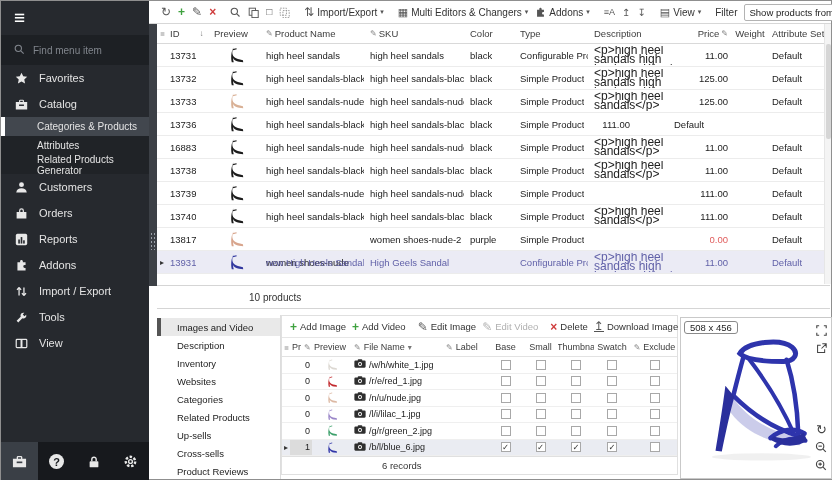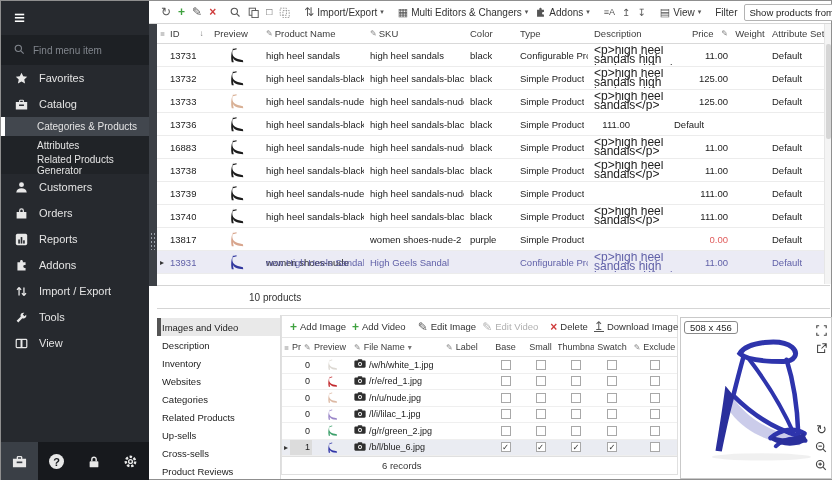--- a/index.html
+++ b/index.html
@@ -57,21 +57,21 @@
   .redtxt { color:#e05c5c !important; }
   .scrollv { position:absolute; right:0; top:23px; width:7px; height:260px; background:#f4f4f4; border-left:1px solid #e6e6e6; }
   .scrollv .thumb { position:absolute; left:1px; top:20px; width:5px; height:95px; background:#d6d6d6; border-radius:2px; }
 
   .statusbar { position:absolute; left:8px; top:284px; right:1px; height:24px; background:#fff;
                border-top:1px solid #d5d5d5; border-bottom:1px solid #d5d5d5; display:flex; align-items:center;
                padding-left:92px; font-size:10px; color:#333; }
 
   
   .tabs { position:absolute; left:8px; top:314px; width:124px; bottom:0; background:#fff; border-right:1px solid #ddd; padding-top:3px; }
-  .tab { height:18px; display:flex; align-items:center; padding-left:5px; font-size:9.5px; color:#222; cursor:pointer; position:relative; }
+  .tab { height:18px; display:flex; align-items:center; padding-left:20px; font-size:9.5px; color:#222; cursor:pointer; position:relative; }
   .tab.sel { background:#e9e9e9; }
   .tab.sel::before { content:""; position:absolute; left:0; top:0; width:4px; height:100%; background:#555; }
 
   .detail { position:absolute; left:132px; top:314px; width:397px; bottom:4px; background:#fff; border:1px solid #e0e0e0; }
   .dtoolbar { height:22px; display:flex; align-items:center; gap:6px; padding-left:8px; font-size:9.5px; color:#333;
               border-bottom:1px solid #e6e6e6; white-space:nowrap; }
   .dis { color:#b0b0b0; }
   .ofl { margin-left:auto; margin-right:4px; color:#777; font-size:8px; }
   .dhead { display:flex; height:19px; align-items:center; font-size:9px; color:#3c3c3c; border-bottom:1px solid #e2e2e2; }
   .drow { display:flex; height:16.5px; align-items:center; font-size:9px; color:#222; border-bottom:1px solid #efefef; }
@@ -323,21 +323,21 @@
           </span>
           <span class="gc" data-interactable="true" style="width: 50px;">
             <span>Color</span>
           </span>
           <span class="gc" data-interactable="true" style="width: 74px;">
             <span>Type</span>
           </span>
           <span class="gc" data-interactable="true" style="width: 98px;">
             <span>Description</span>
           </span>
-          <span class="gc" data-interactable="true" style="width: 42px; justify-content: space-between;">
+          <span class="gc" data-interactable="true" style="width: 42px; justify-content: flex-end;">
             <span>Price</span>
             <span class="pencil">✎</span>
           </span>
           <span class="gc" data-interactable="true" style="width: 38px; justify-content: center;">
             <span>Weight</span>
           </span>
           <span class="gc" data-interactable="true" style="width: 56px;">
             <span>Attribute Set Name</span>
           </span>
         </div>

